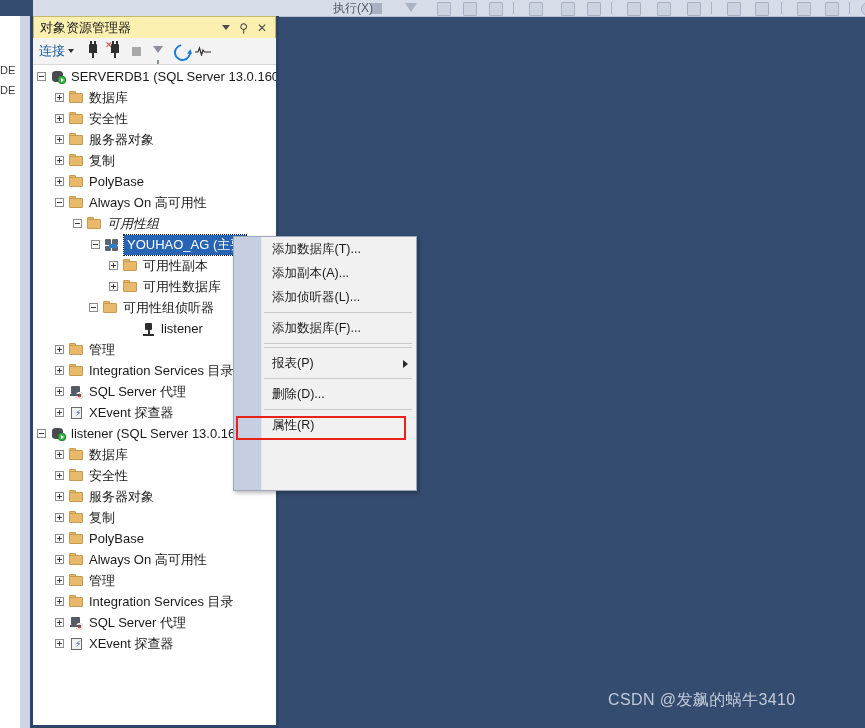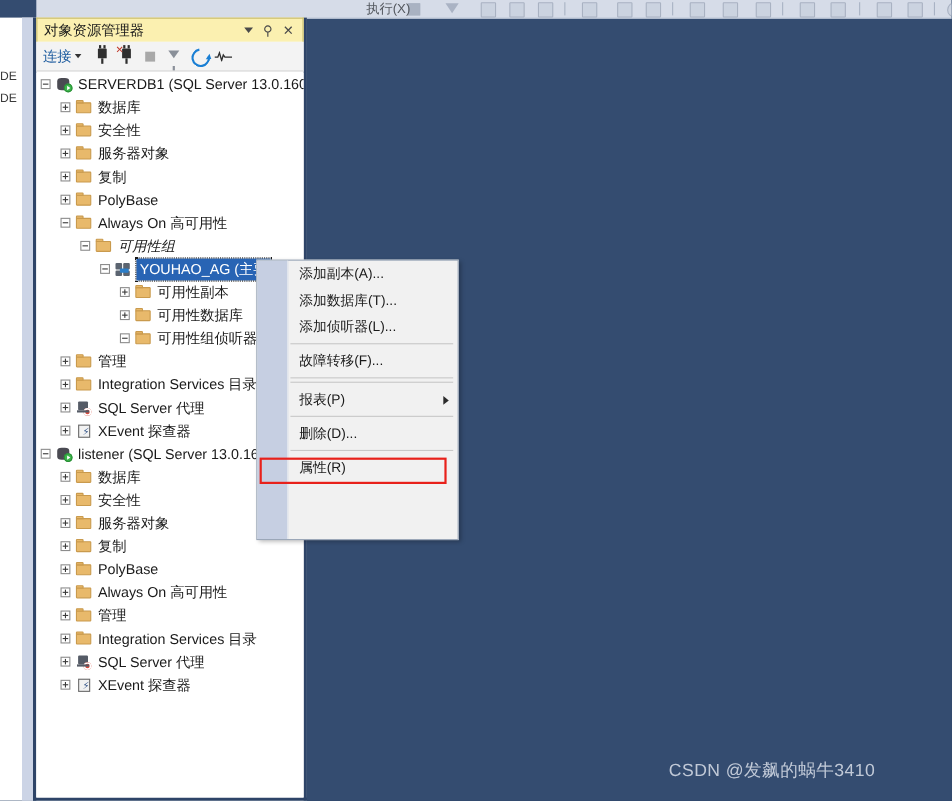--- a/index.html
+++ b/index.html
@@ -339,24 +339,31 @@
     <div class="node" style="padding-left: 76px;">
       <span class="exp plus"></span>
       <span class="ic folder"></span>
       <span class="lbl">可用性副本</span>
     </div>
     <div class="node" style="padding-left: 76px;">
       <span class="exp plus"></span>
       <span class="ic folder"></span>
       <span class="lbl">可用性数据库</span>
     </div>
-    <div class="node" style="padding-left: 76px;">
+    <div class="node" style="padding-left: 56px;">
       <span class="exp minus"></span>
       <span class="ic folder"></span>
       <span class="lbl">可用性组侦听器</span>
+    </div>
+    <div class="node" style="padding-left: 94px;">
+      <span class="exp none"></span>
+      <span class="ic listener">
+        <i></i>
+      </span>
+      <span class="lbl">listener</span>
     </div>
     <div class="node" style="padding-left: 22px;">
       <span class="exp plus"></span>
       <span class="ic folder"></span>
       <span class="lbl">管理</span>
     </div>
     <div class="node" style="padding-left: 22px;">
       <span class="exp plus"></span>
       <span class="ic folder"></span>
       <span class="lbl">Integration Services 目录</span>
@@ -435,31 +442,31 @@
         <i>⚡</i>
       </span>
       <span class="lbl">XEvent 探查器</span>
     </div>
   </div>
 
 <div class="ctxmenu">
   <div class="ctx-gutter"></div>
   <div class="ctx-list">
       <div class="mi">
+        <span>添加数据库(T)...</span>
+      </div>
+      <div class="mi">
         <span>添加副本(A)...</span>
       </div>
       <div class="mi">
-        <span>添加数据库(T)...</span>
-      </div>
-      <div class="mi">
         <span>添加侦听器(L)...</span>
       </div>
       <div class="sep"></div>
       <div class="mi">
-        <span>故障转移(F)...</span>
+        <span>添加数据库(F)...</span>
       </div>
       <div class="sep"></div>
       <div class="sep"></div>
       <div class="mi">
         <span>报表(P)</span>
         <span class="arrow"></span>
       </div>
       <div class="sep"></div>
       <div class="mi">
         <span>删除(D)...</span>

